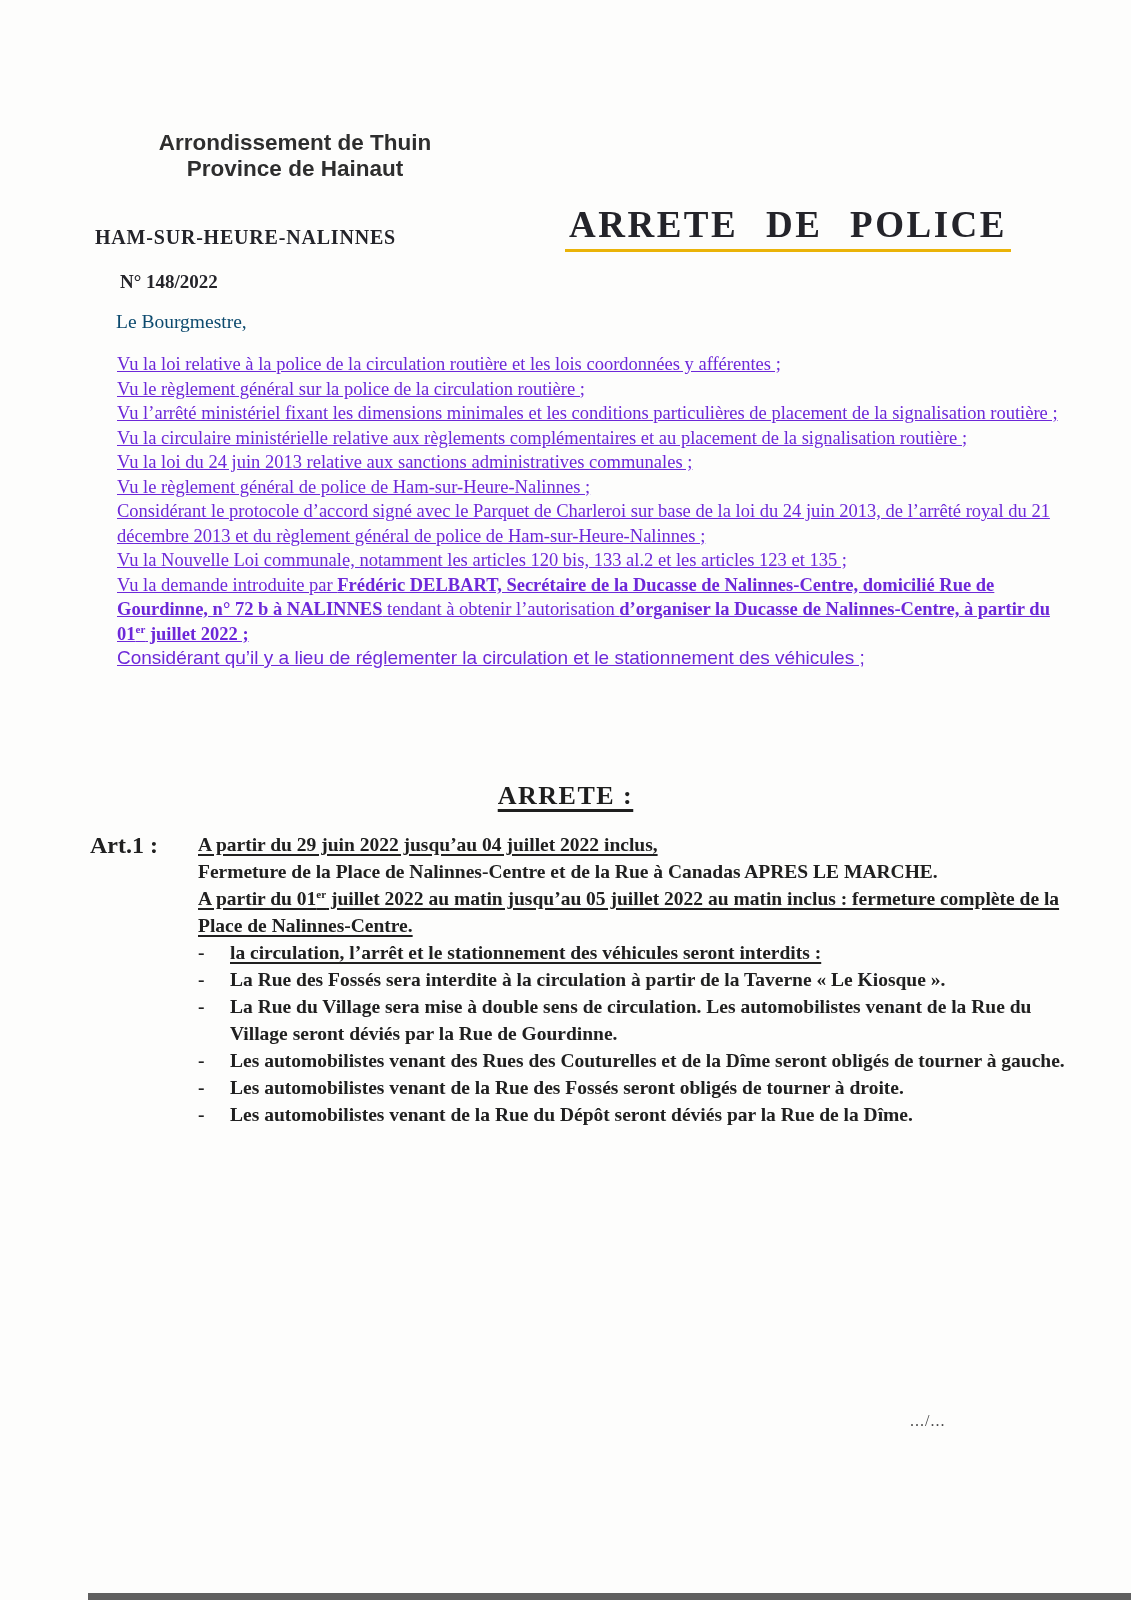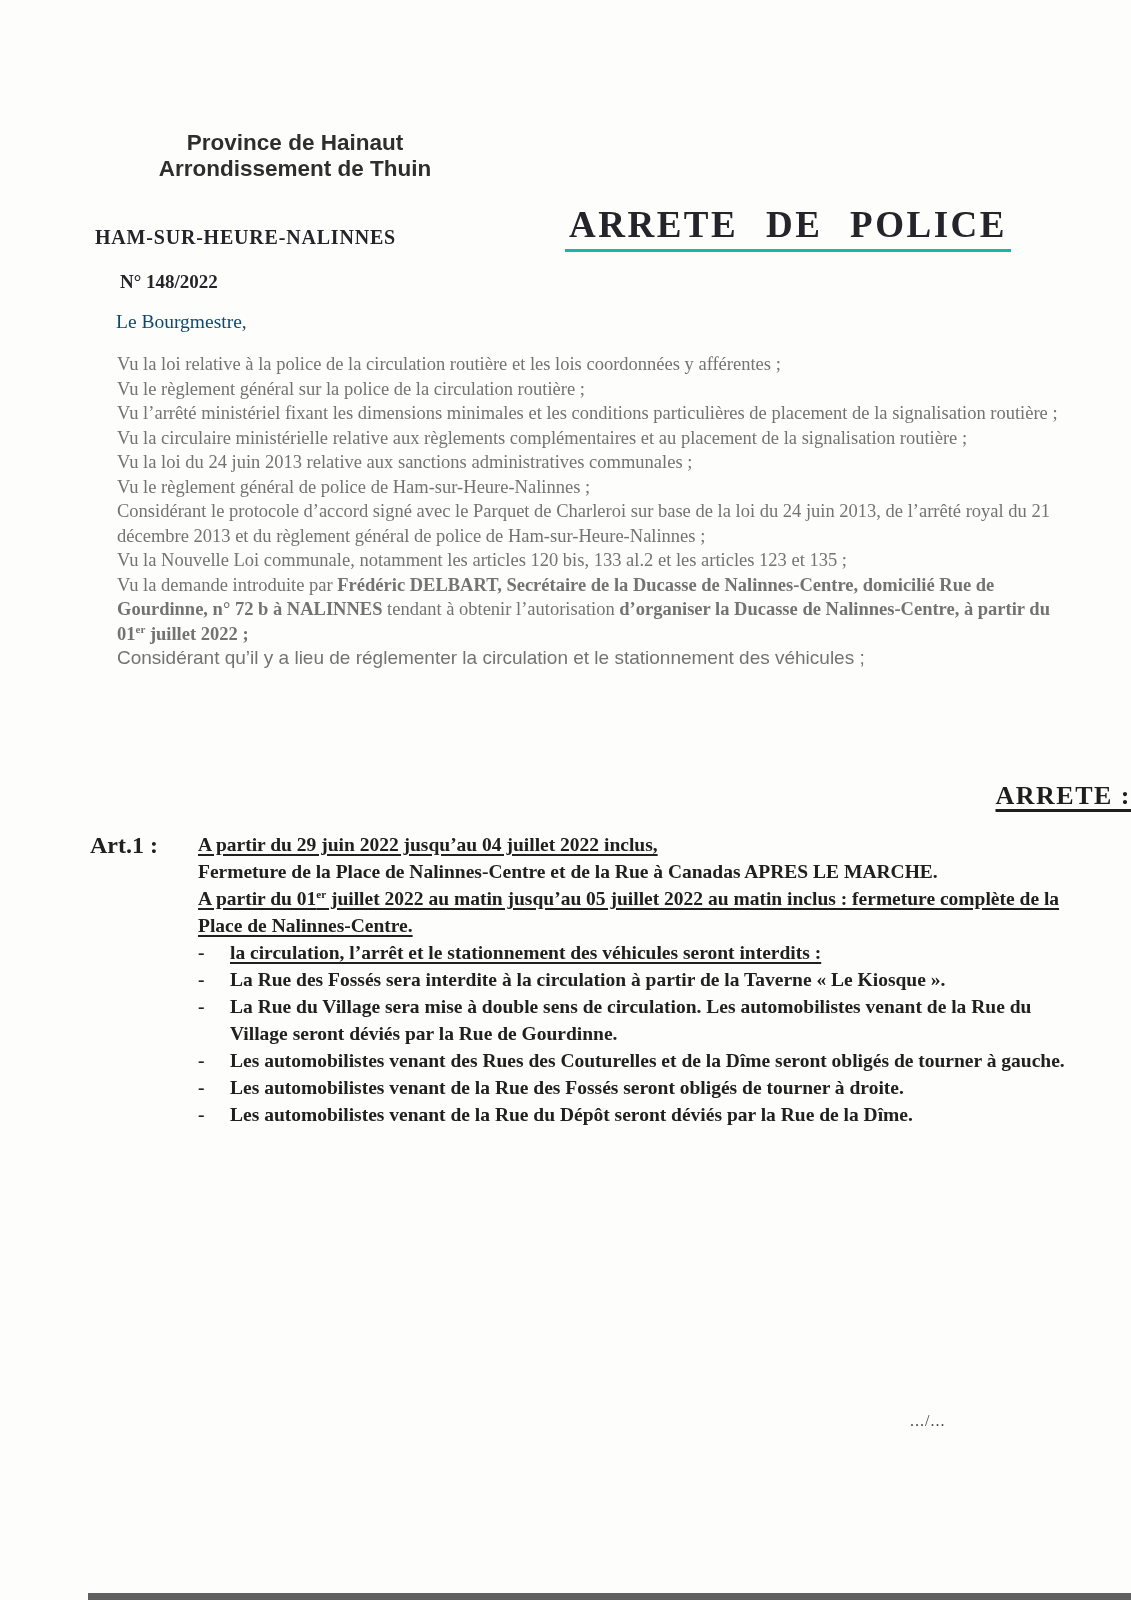--- a/index.html
+++ b/index.html
@@ -34,21 +34,21 @@
     color: #24242a;
   }
   .doc-title {
     position: absolute;
     left: 565px; top: 203px;
     font-weight: bold;
     font-size: 37px;
     letter-spacing: 2.5px;
     word-spacing: 16px;
     color: #24242a;
-    border-bottom: 3px solid #14b8a6;
+    border-bottom: 3px solid #eab308;
     padding: 0 4px 3px 4px;
   }
   .doc-number {
     position: absolute;
     left: 120px; top: 271px;
     font-weight: bold;
     font-size: 19px;
     color: #24242a;
   }
   
@@ -57,32 +57,33 @@
     left: 116px; top: 311px;
     font-size: 19.5px;
     color: #0c4a6e;
   }
   .preamble {
     position: absolute;
     left: 117px; top: 352px;
     width: 950px;
     font-size: 18.5px;
     line-height: 24.5px;
-    color: #737373;
+    color: #6d28d9;
+    text-decoration: underline;
   }
   .preamble p { margin: 0; }
   .bold { font-weight: bold; }
   .sans { font-family: "Liberation Sans", sans-serif; font-size: 19px; }
   sup { font-size: 11px; line-height: 0; }
   
   .decree-heading {
     position: absolute;
     left: 0; top: 781px;
     width: 1131px;
-    text-align: right;
+    text-align: center;
     font-weight: bold;
     font-size: 26px;
     letter-spacing: 1.5px;
   }
   .decree-heading span {
     text-decoration: underline;
     text-underline-offset: 5px;
     text-decoration-thickness: 2.5px;
   }
   
@@ -124,22 +125,22 @@
     height: 7px;
     background: #5f5f5f;
   }
 </style>
 </head>
 <body>
 
 <div class="page">
 
   <div class="header-left">
+    <div>Arrondissement de Thuin</div>
     <div>Province de Hainaut</div>
-    <div>Arrondissement de Thuin</div>
   </div>
   <div class="municipality">HAM-SUR-HEURE-NALINNES</div>
   <div class="doc-title">ARRETE DE POLICE</div>
   <div class="doc-number">N° 148/2022</div>
 
   <div class="salutation">Le Bourgmestre,</div>
 
   <div class="preamble">
     <p>Vu la loi relative à la police de la circulation routière et les lois coordonnées y afférentes ;</p>
     <p>Vu le règlement général sur la police de la circulation routière ;</p>

